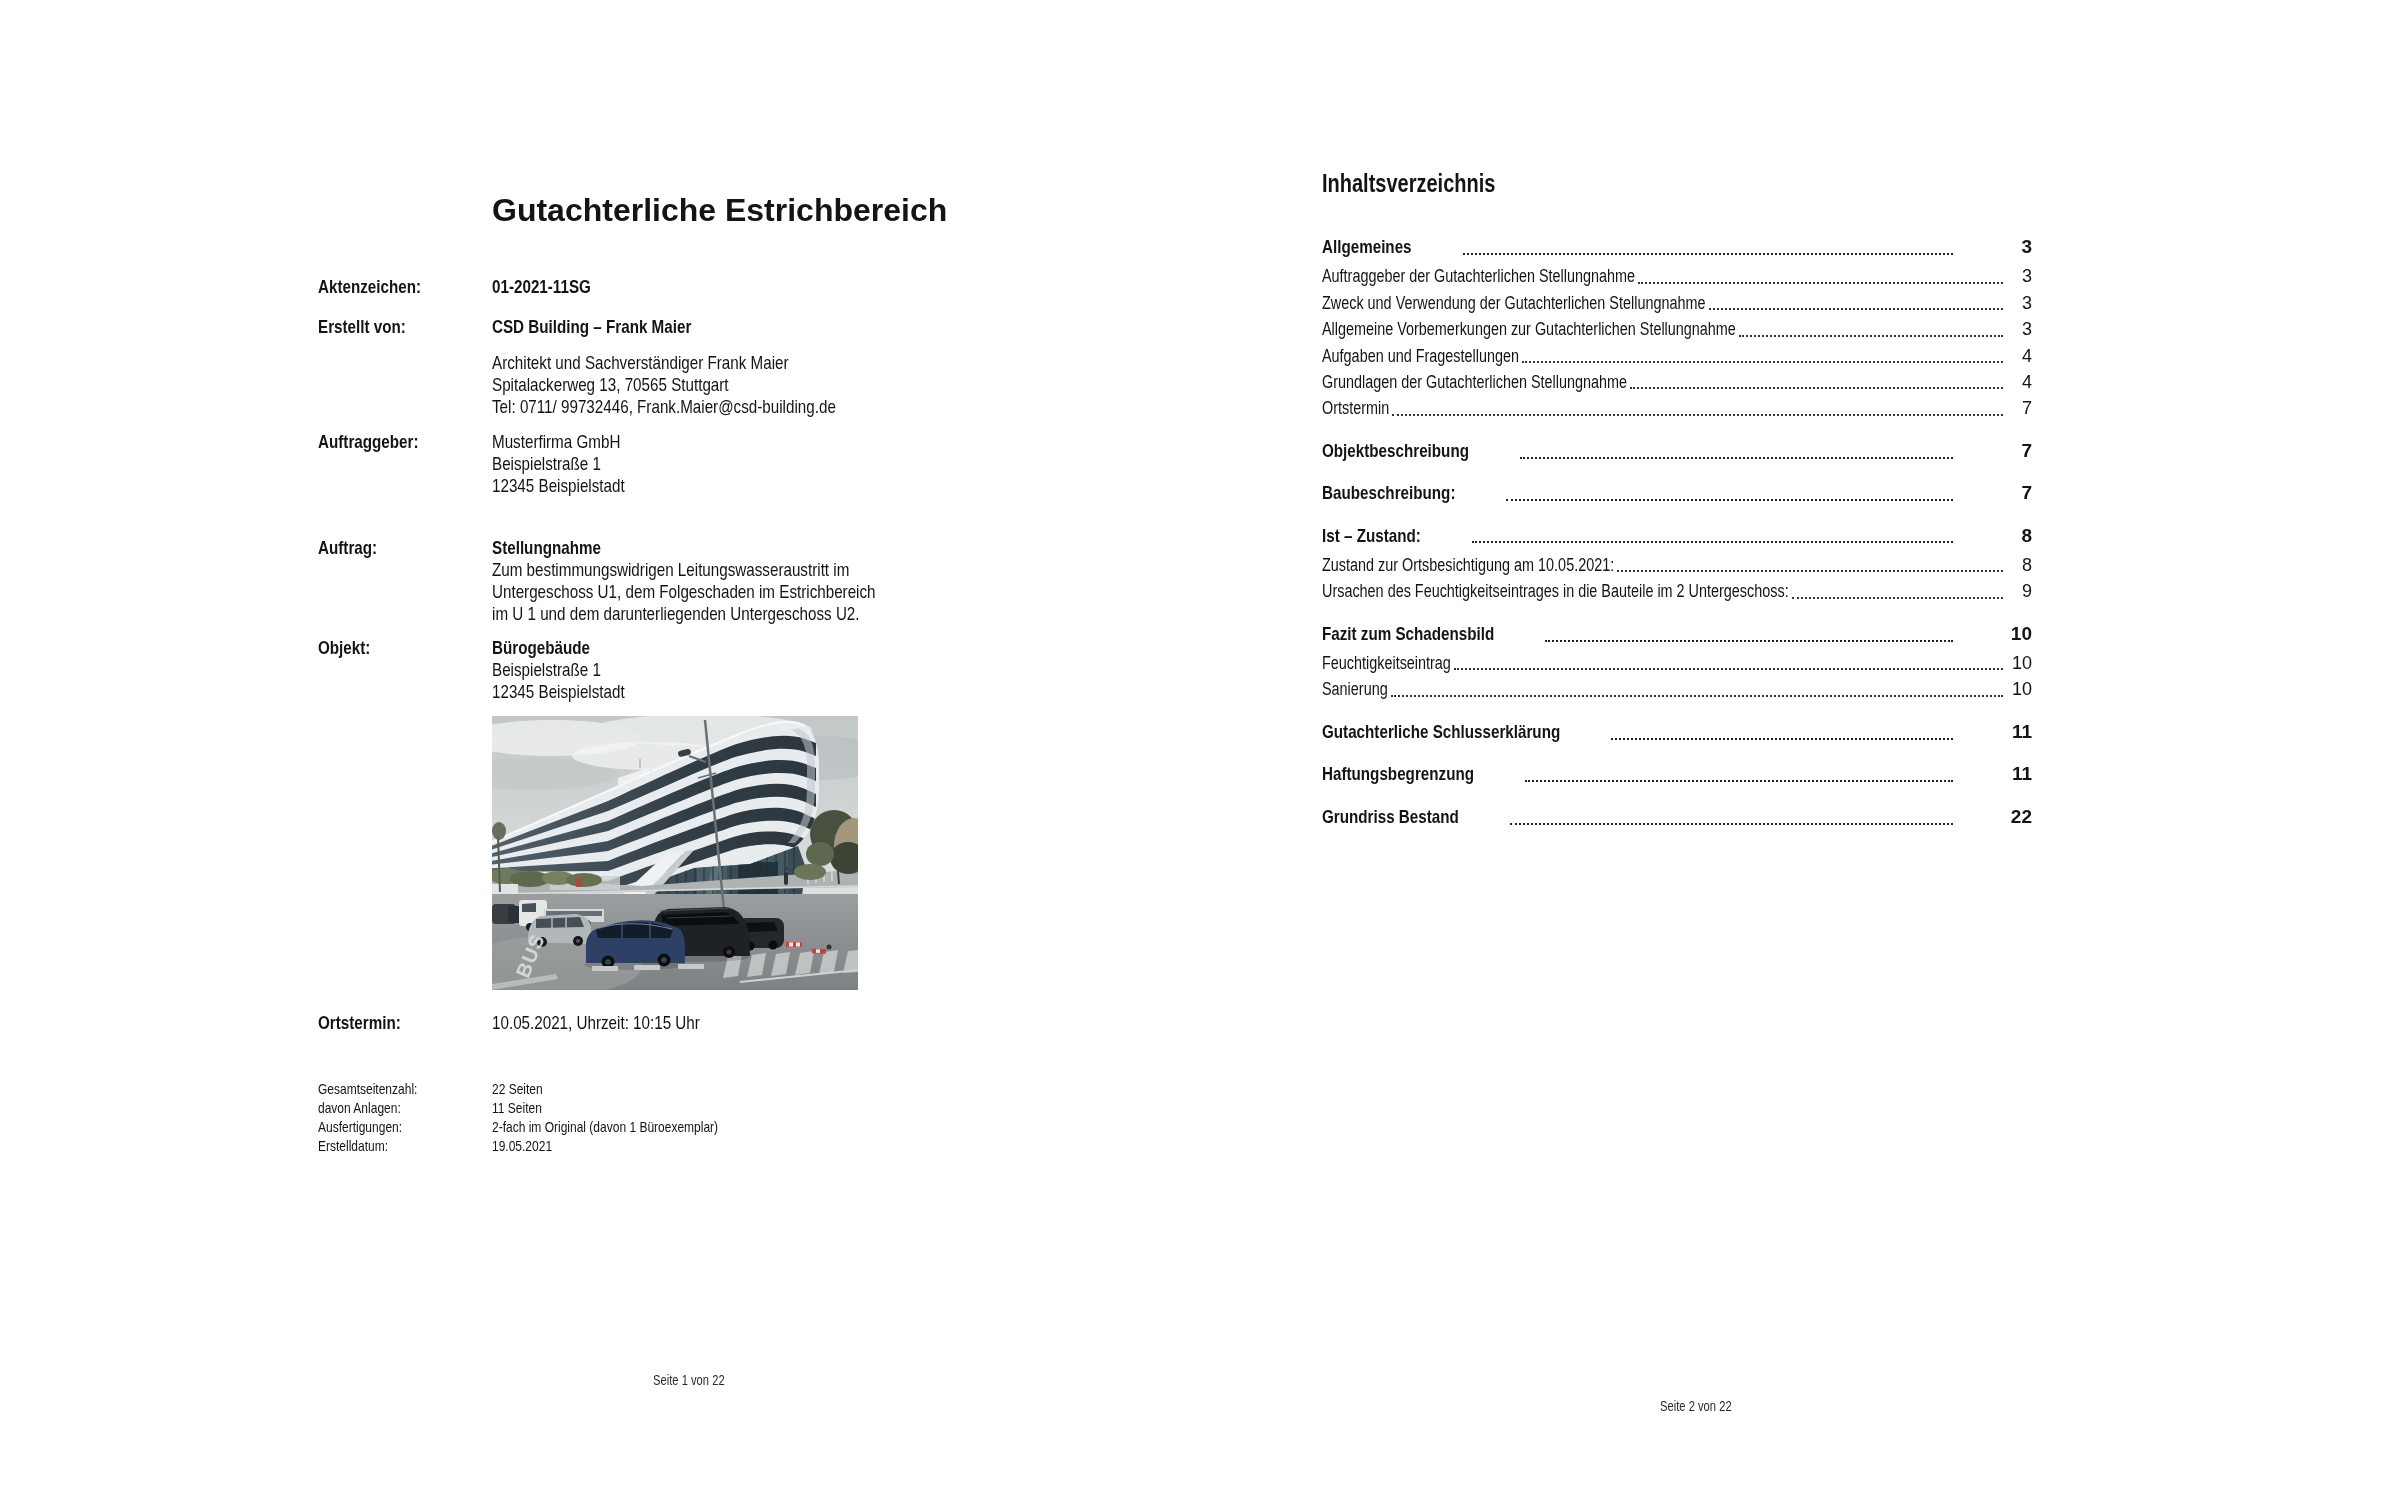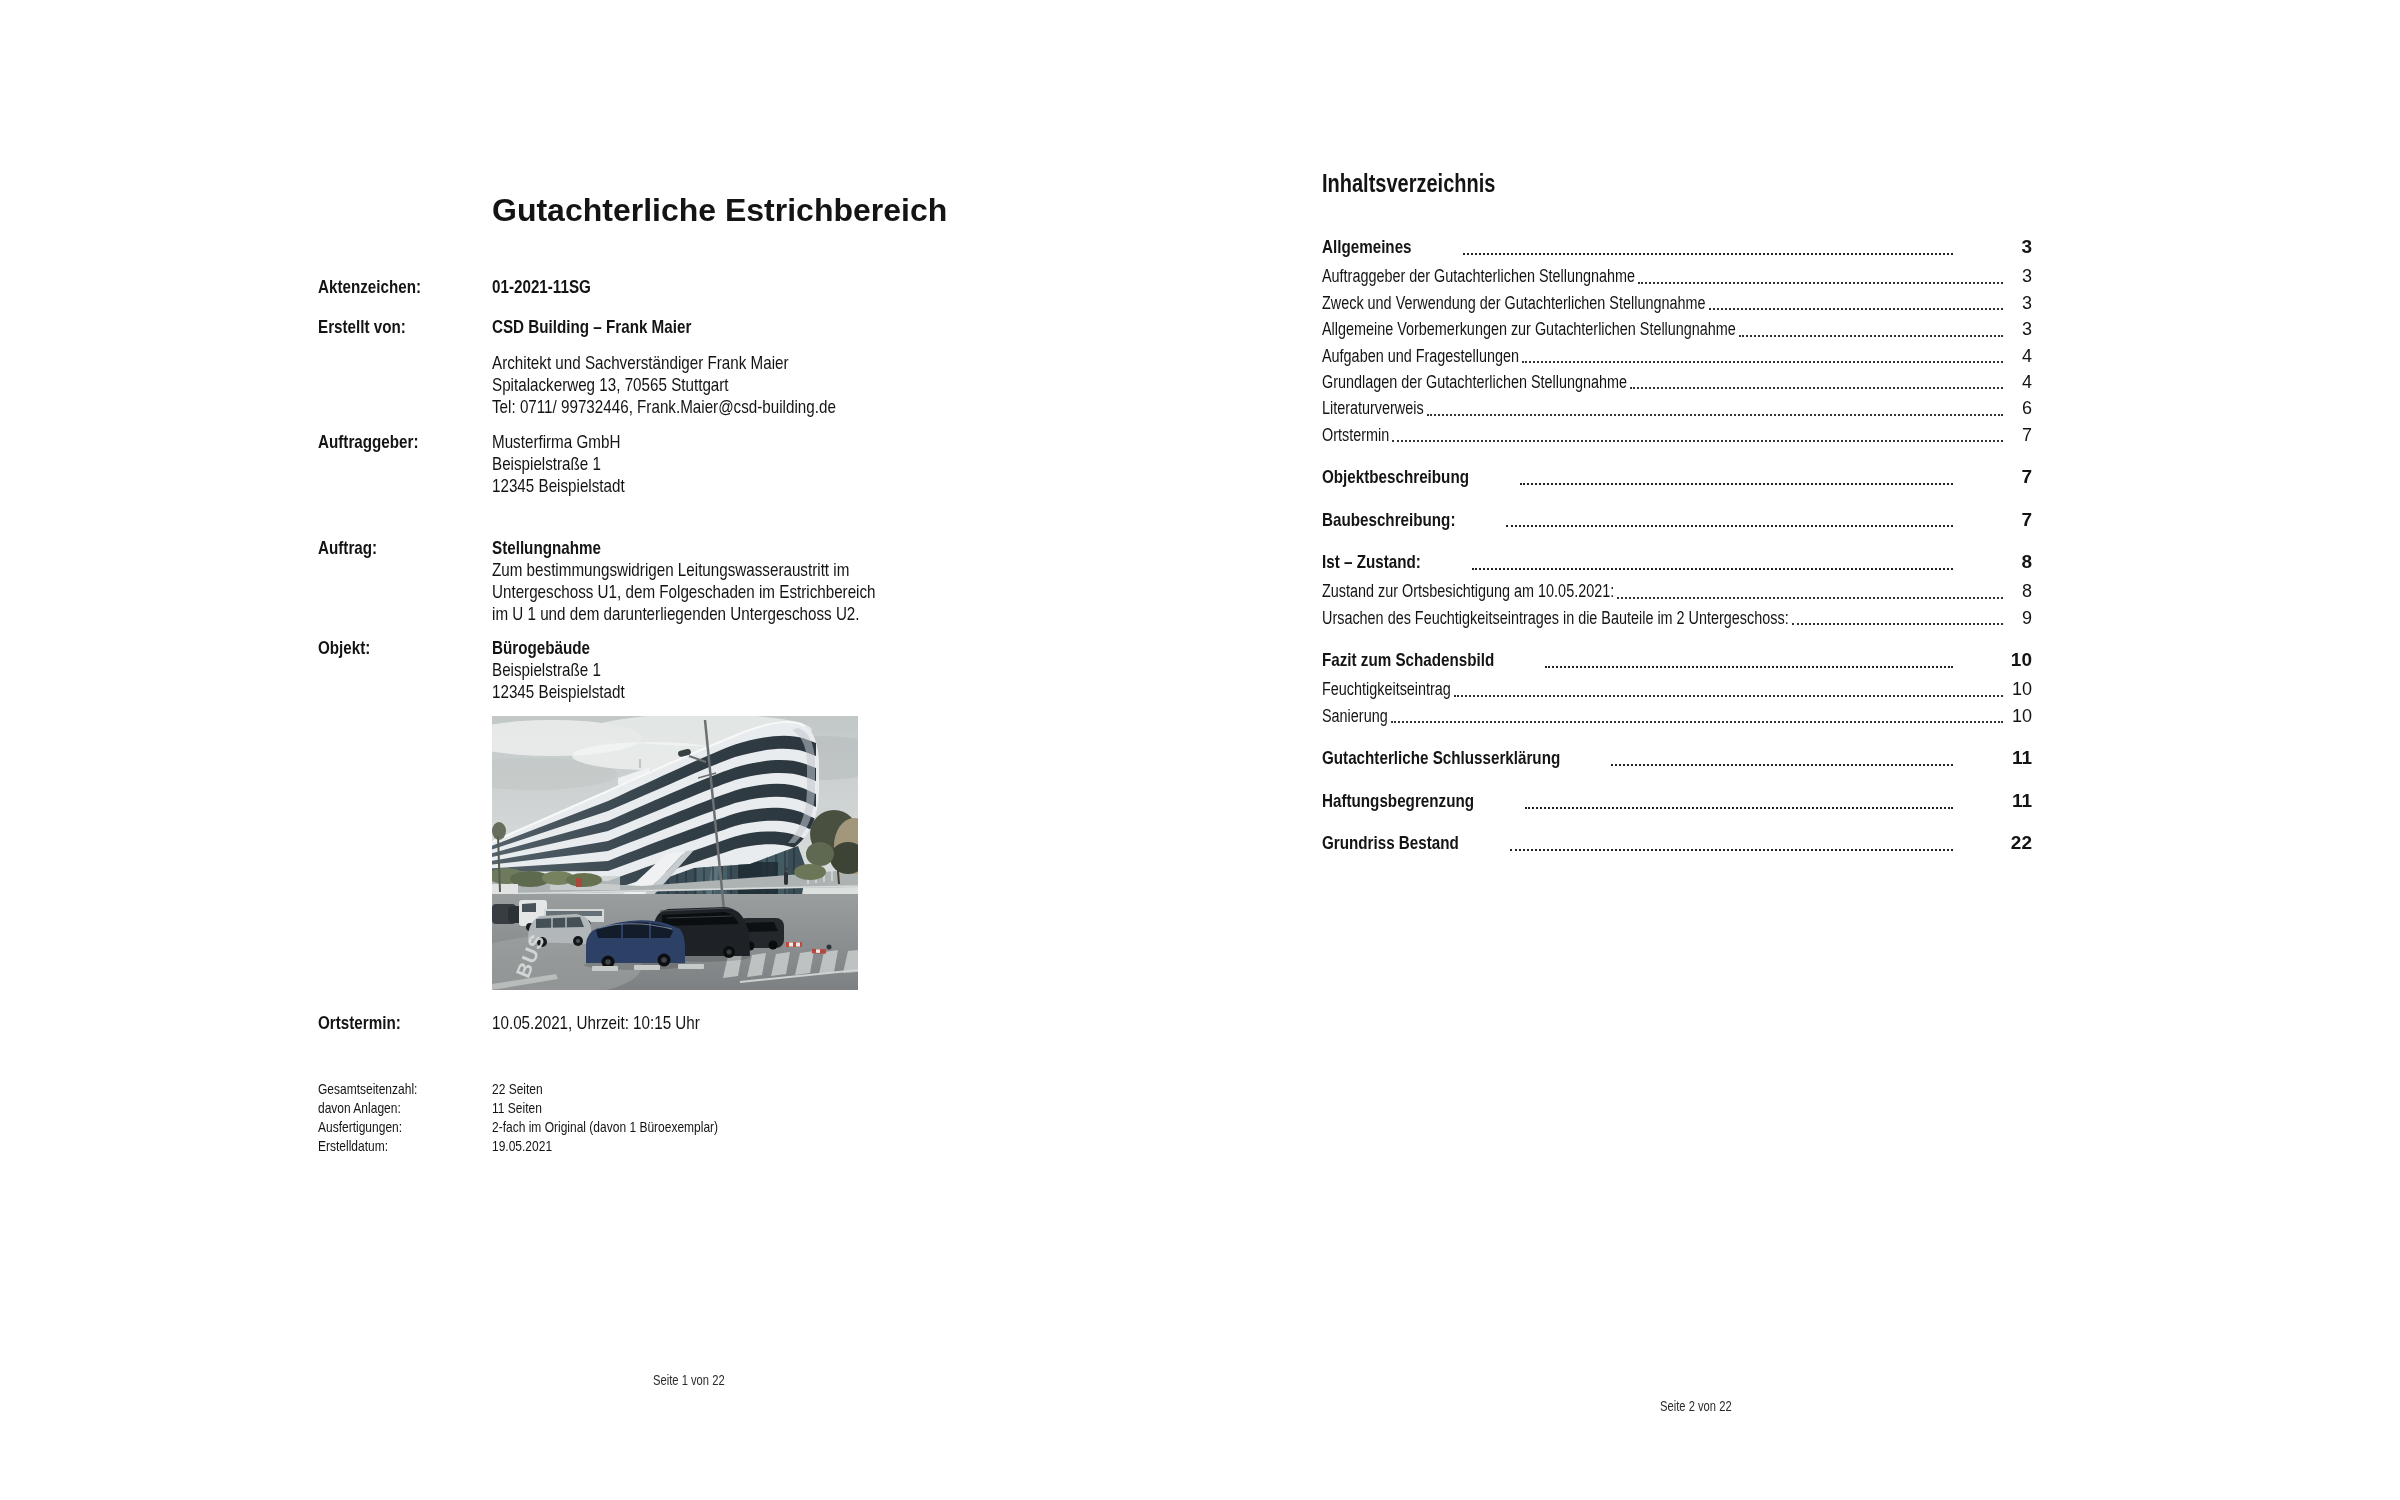--- a/index.html
+++ b/index.html
@@ -327,25 +327,20 @@
     <span class="lbl cx" style="margin-right: -49.2px;">Aufgaben und Fragestellungen</span>
     <span class="leader"></span>
     <span class="pg">4</span>
   </div>
     <div class="toc-row">
     <span class="lbl cx" style="margin-right: -76.2px;">Grundlagen der Gutachterlichen Stellungnahme</span>
     <span class="leader"></span>
     <span class="pg">4</span>
   </div>
     <div class="toc-row">
-    <span class="lbl cx" style="margin-right: -25.4px;">Literaturverweis</span>
-    <span class="leader"></span>
-    <span class="pg">6</span>
-  </div>
-    <div class="toc-row">
     <span class="lbl cx" style="margin-right: -16.8px;">Ortstermin</span>
     <span class="leader"></span>
     <span class="pg">7</span>
   </div>
     <div class="toc-row head">
     <span class="lbl cx" style="margin-right: -36.8px;">Objektbeschreibung</span>
     <span class="leader"></span>
     <span class="pg">7</span>
   </div>
     <div class="toc-row head">

